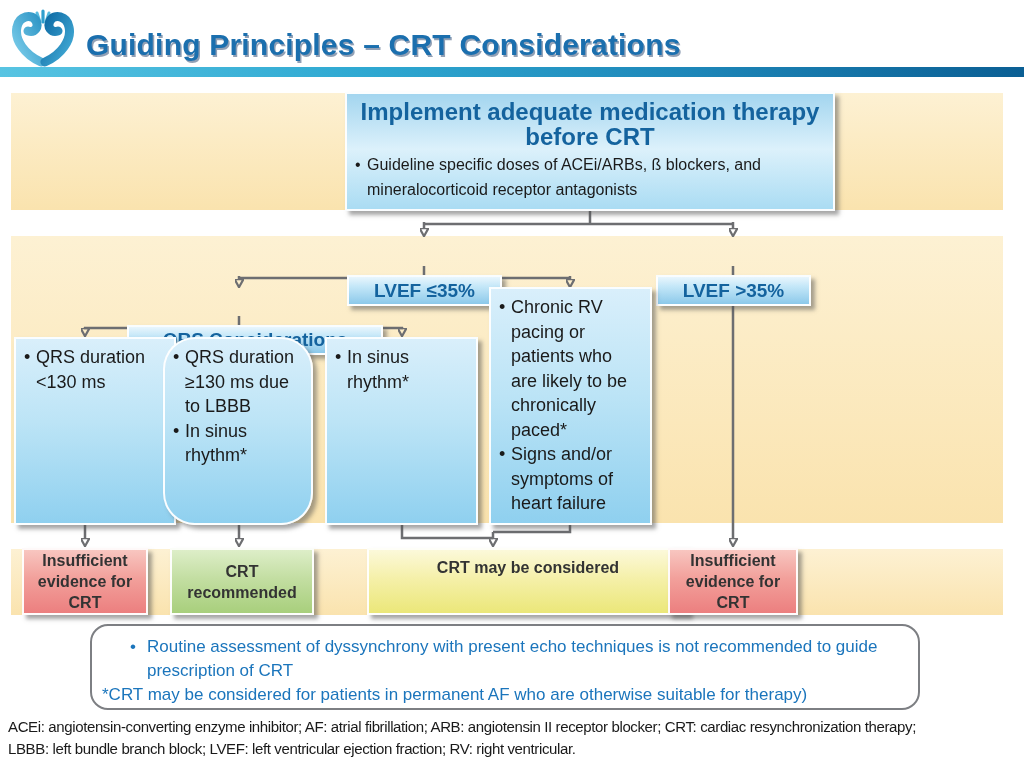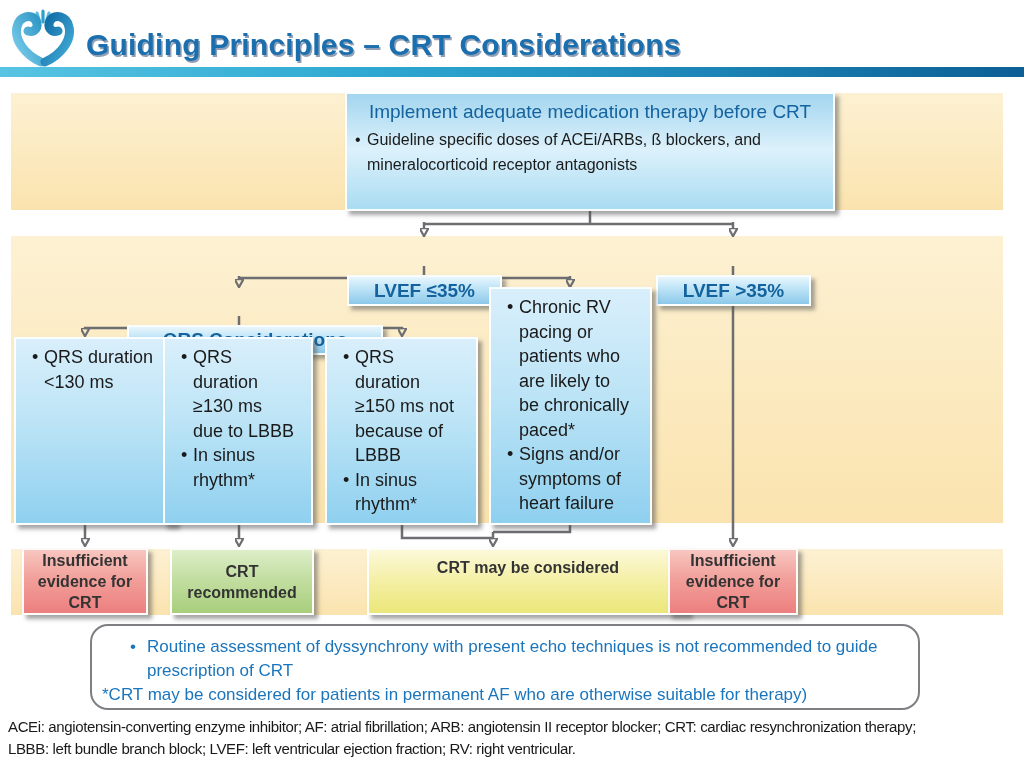--- a/index.html
+++ b/index.html
@@ -27,31 +27,31 @@
   #connectors path{stroke:var(--connector-gray,#6d6e71);stroke-width:2.5;fill:none;}
 
   
   .fbox{box-sizing:border-box;border:2px solid rgba(255,255,255,.95);
     box-shadow:4px 4px 4px rgba(80,80,80,.5);}
   .bluebox{background:linear-gradient(180deg,#e9f6fd 0%,#c4e7f8 35%,#8cc9ea 100%);margin-top:38px;}
   .hdr{display:flex;align-items:center;justify-content:center;
     font-weight:bold;font-size:19px;color:var(--box-blue-text,#14639e);}
   #top-box{left:345px;top:92px;width:490px;height:119px;padding:5px 8px 0 8px;
     background:linear-gradient(180deg,#a3d5ef 0%,#dcf1fb 48%,#aadcf3 100%);}
-  #top-box .t{font-weight:normal;font-size:19px;color:var(--box-blue-text,#14639e);
+  #top-box .t{font-weight:bold;font-size:24px;color:var(--box-blue-text,#14639e);
     text-align:center;line-height:25px;margin-bottom:3px;}
   #top-box .bullet{font-size:16px;line-height:25px;color:#1a1a1a;}
   #lvef-low{left:347px;top:237px;width:155px;height:31px;}
   #lvef-high{left:656px;top:237px;width:155px;height:31px;}
   #qrs-box{left:127px;top:287px;width:256px;height:30px;}
 
   .critbox{background:linear-gradient(180deg,#d9effb 0%,#bce4f6 45%,#8fd0ef 100%);
-    padding:6px 16px;font-size:18px;line-height:24.5px;color:#1a1a1a;}
+    padding:6px 8px;font-size:18px;line-height:24.5px;color:#1a1a1a;}
   #crit-1{left:14px;top:337px;width:162px;height:188px;}
-  #crit-2{left:163px;top:337px;width:150px;height:188px;}
+  #crit-2{left:163px;top:337px;width:150px;height:188px;border-radius:32px;}
   #crit-3{left:325px;top:337px;width:153px;height:188px;}
   #crit-4{left:489px;top:287px;width:163px;height:238px;}
 
   .bullet{position:relative;padding-left:12px;}
   .bullet::before{content:"\2022";position:absolute;left:0;}
 
   
   .outcome{display:flex;align-items:center;justify-content:center;text-align:center;
     font-weight:bold;font-size:16px;line-height:21px;color:#333;}
   #out-1,#out-4{background:linear-gradient(180deg,#f8c6c0 0%,#f2a09b 45%,#ec7f7f 100%);}
@@ -140,21 +140,20 @@
 <div id="qrs-box" class="abs fbox bluebox hdr">QRS Considerations</div>
 
 <div id="crit-1" class="abs fbox critbox">
     <div class="bullet">QRS duration &lt;130 ms</div>
   </div>
 <div id="crit-2" class="abs fbox critbox">
     <div class="bullet">QRS duration ≥130 ms due to LBBB</div>
     <div class="bullet">In sinus rhythm*</div>
   </div>
 <div id="crit-3" class="abs fbox critbox">
-    <div class="bullet">QRS duration ≥150 ms not because of LBBB</div>
     <div class="bullet">In sinus rhythm*</div>
   </div>
 <div id="crit-4" class="abs fbox critbox">
     <div class="bullet">Chronic RV pacing or patients who are likely to be chronically paced*</div>
     <div class="bullet">Signs and/or symptoms of heart failure</div>
   </div>
 
 <div id="out-1" class="abs fbox outcome">Insufficient evidence for CRT</div>
 <div id="out-2" class="abs fbox outcome">CRT recommended</div>
 <div id="out-3" class="abs fbox outcome">CRT may be considered</div>

